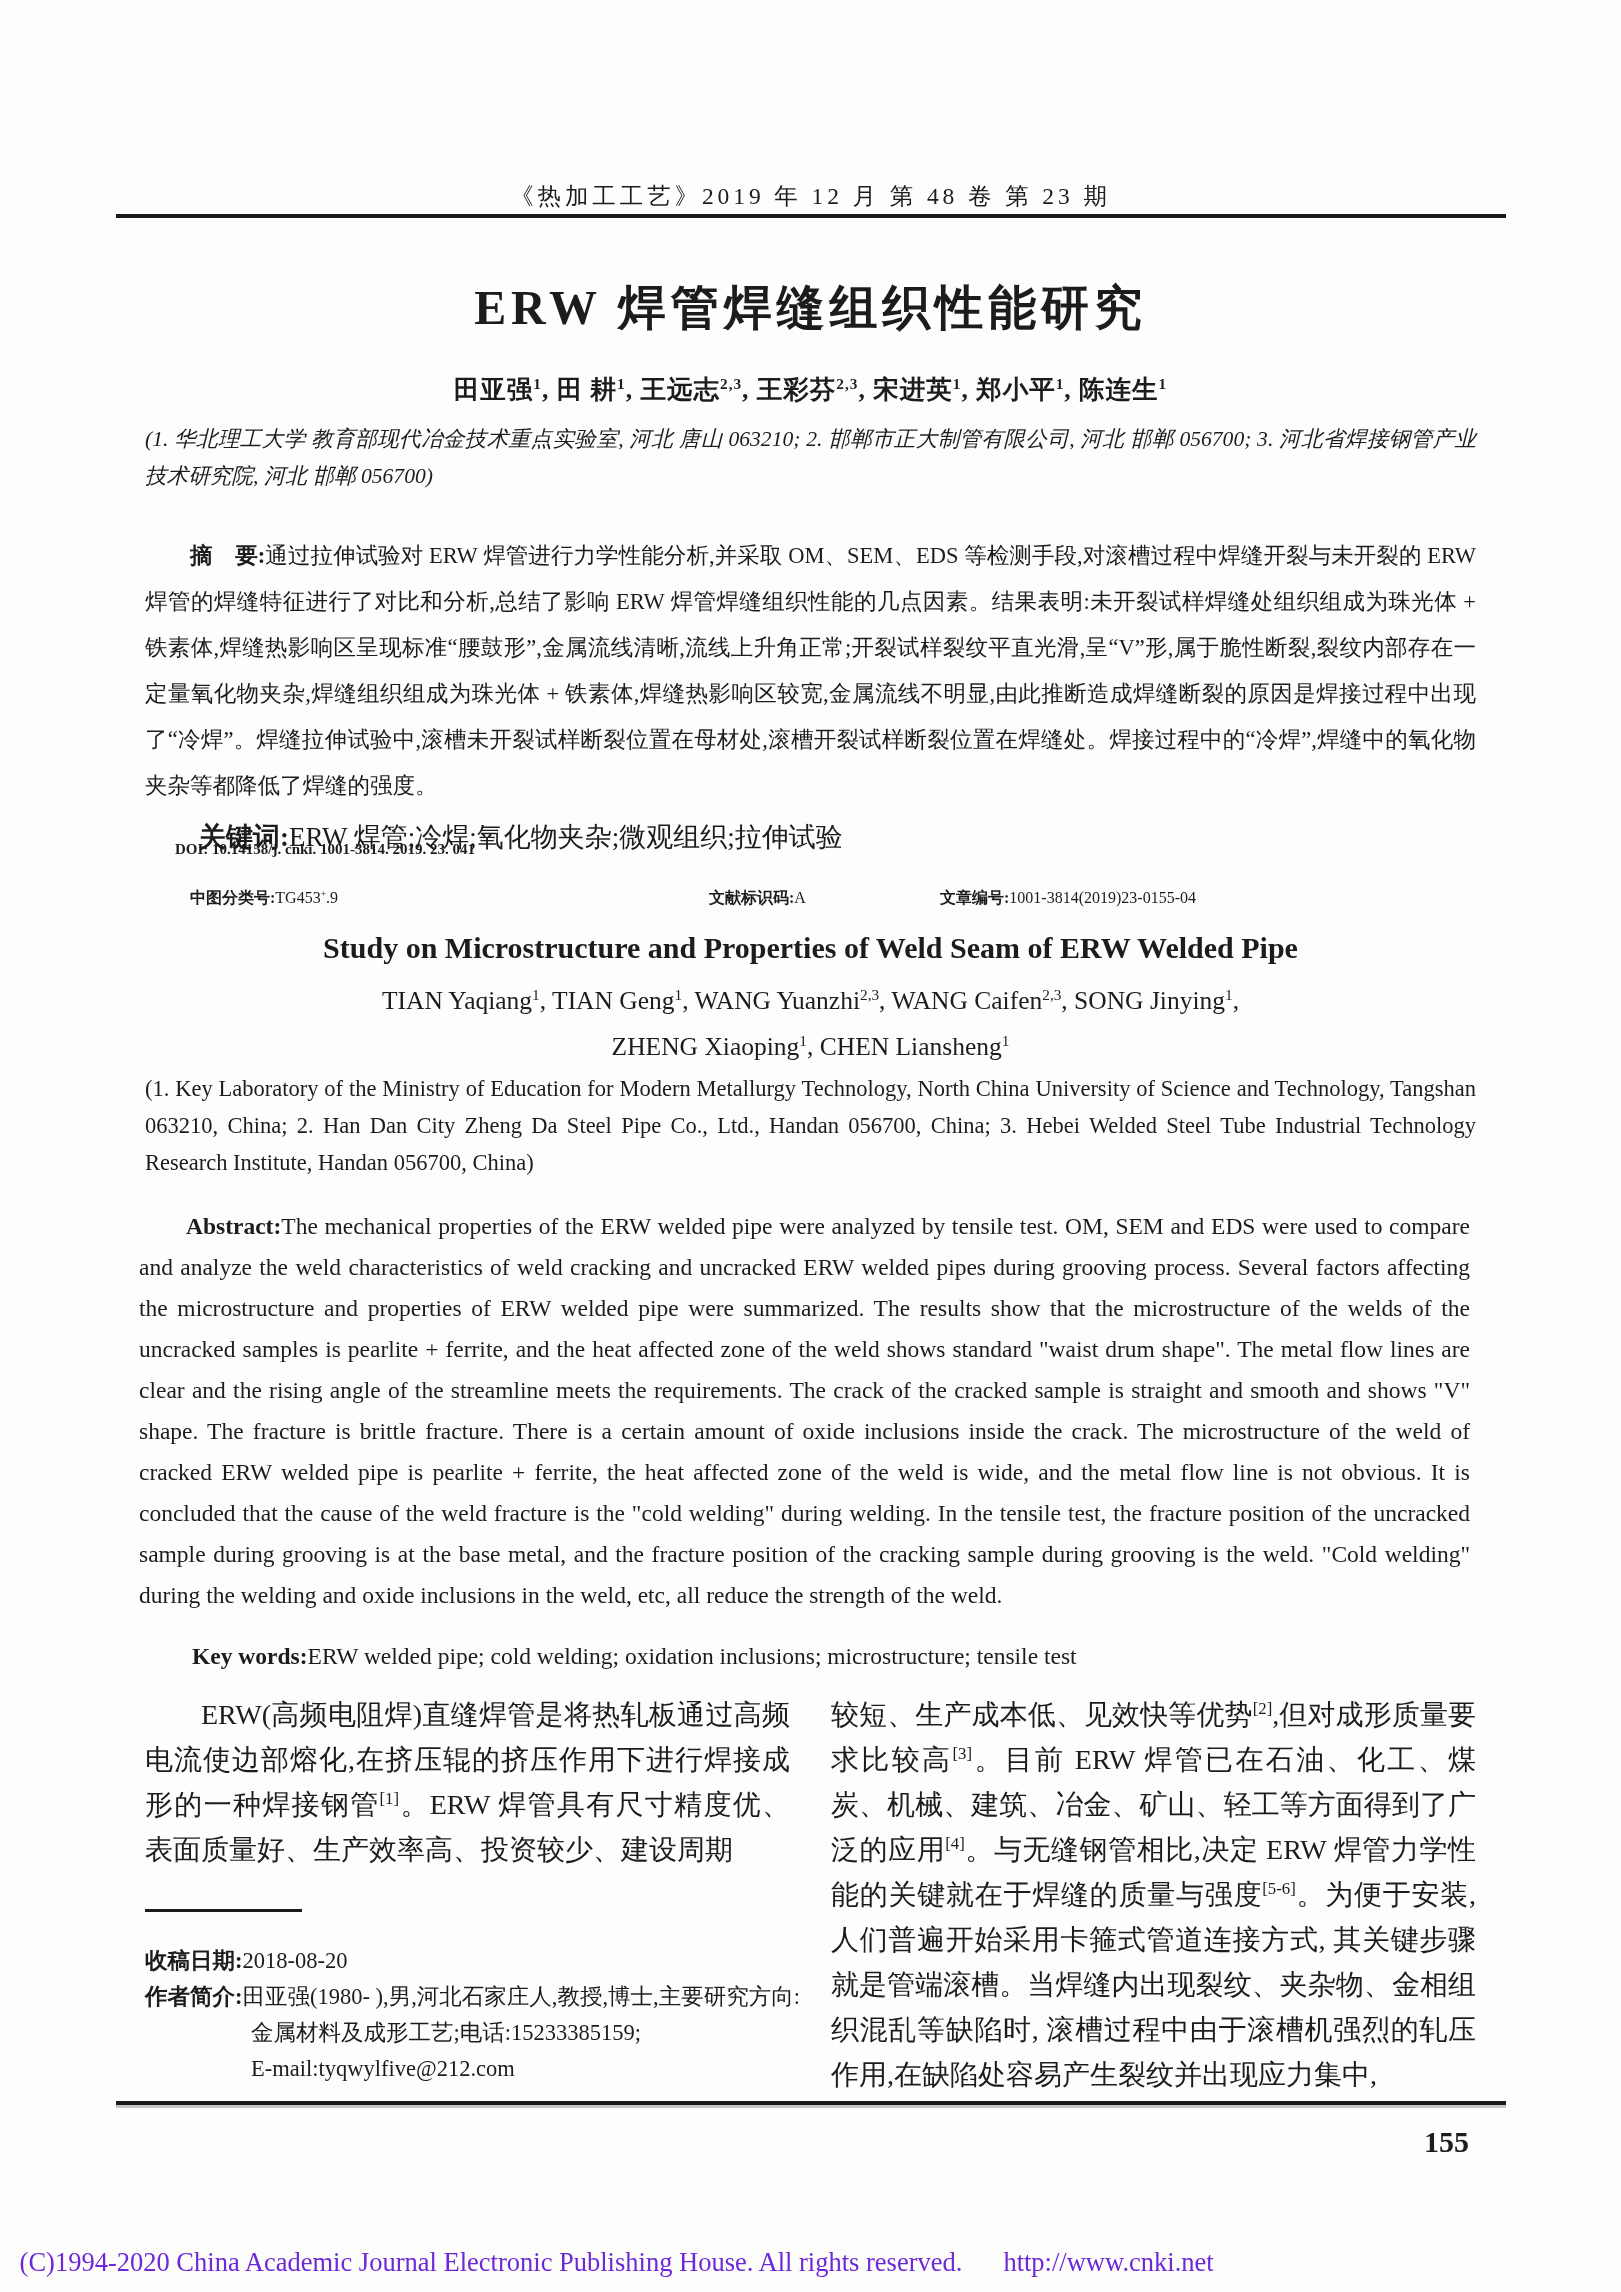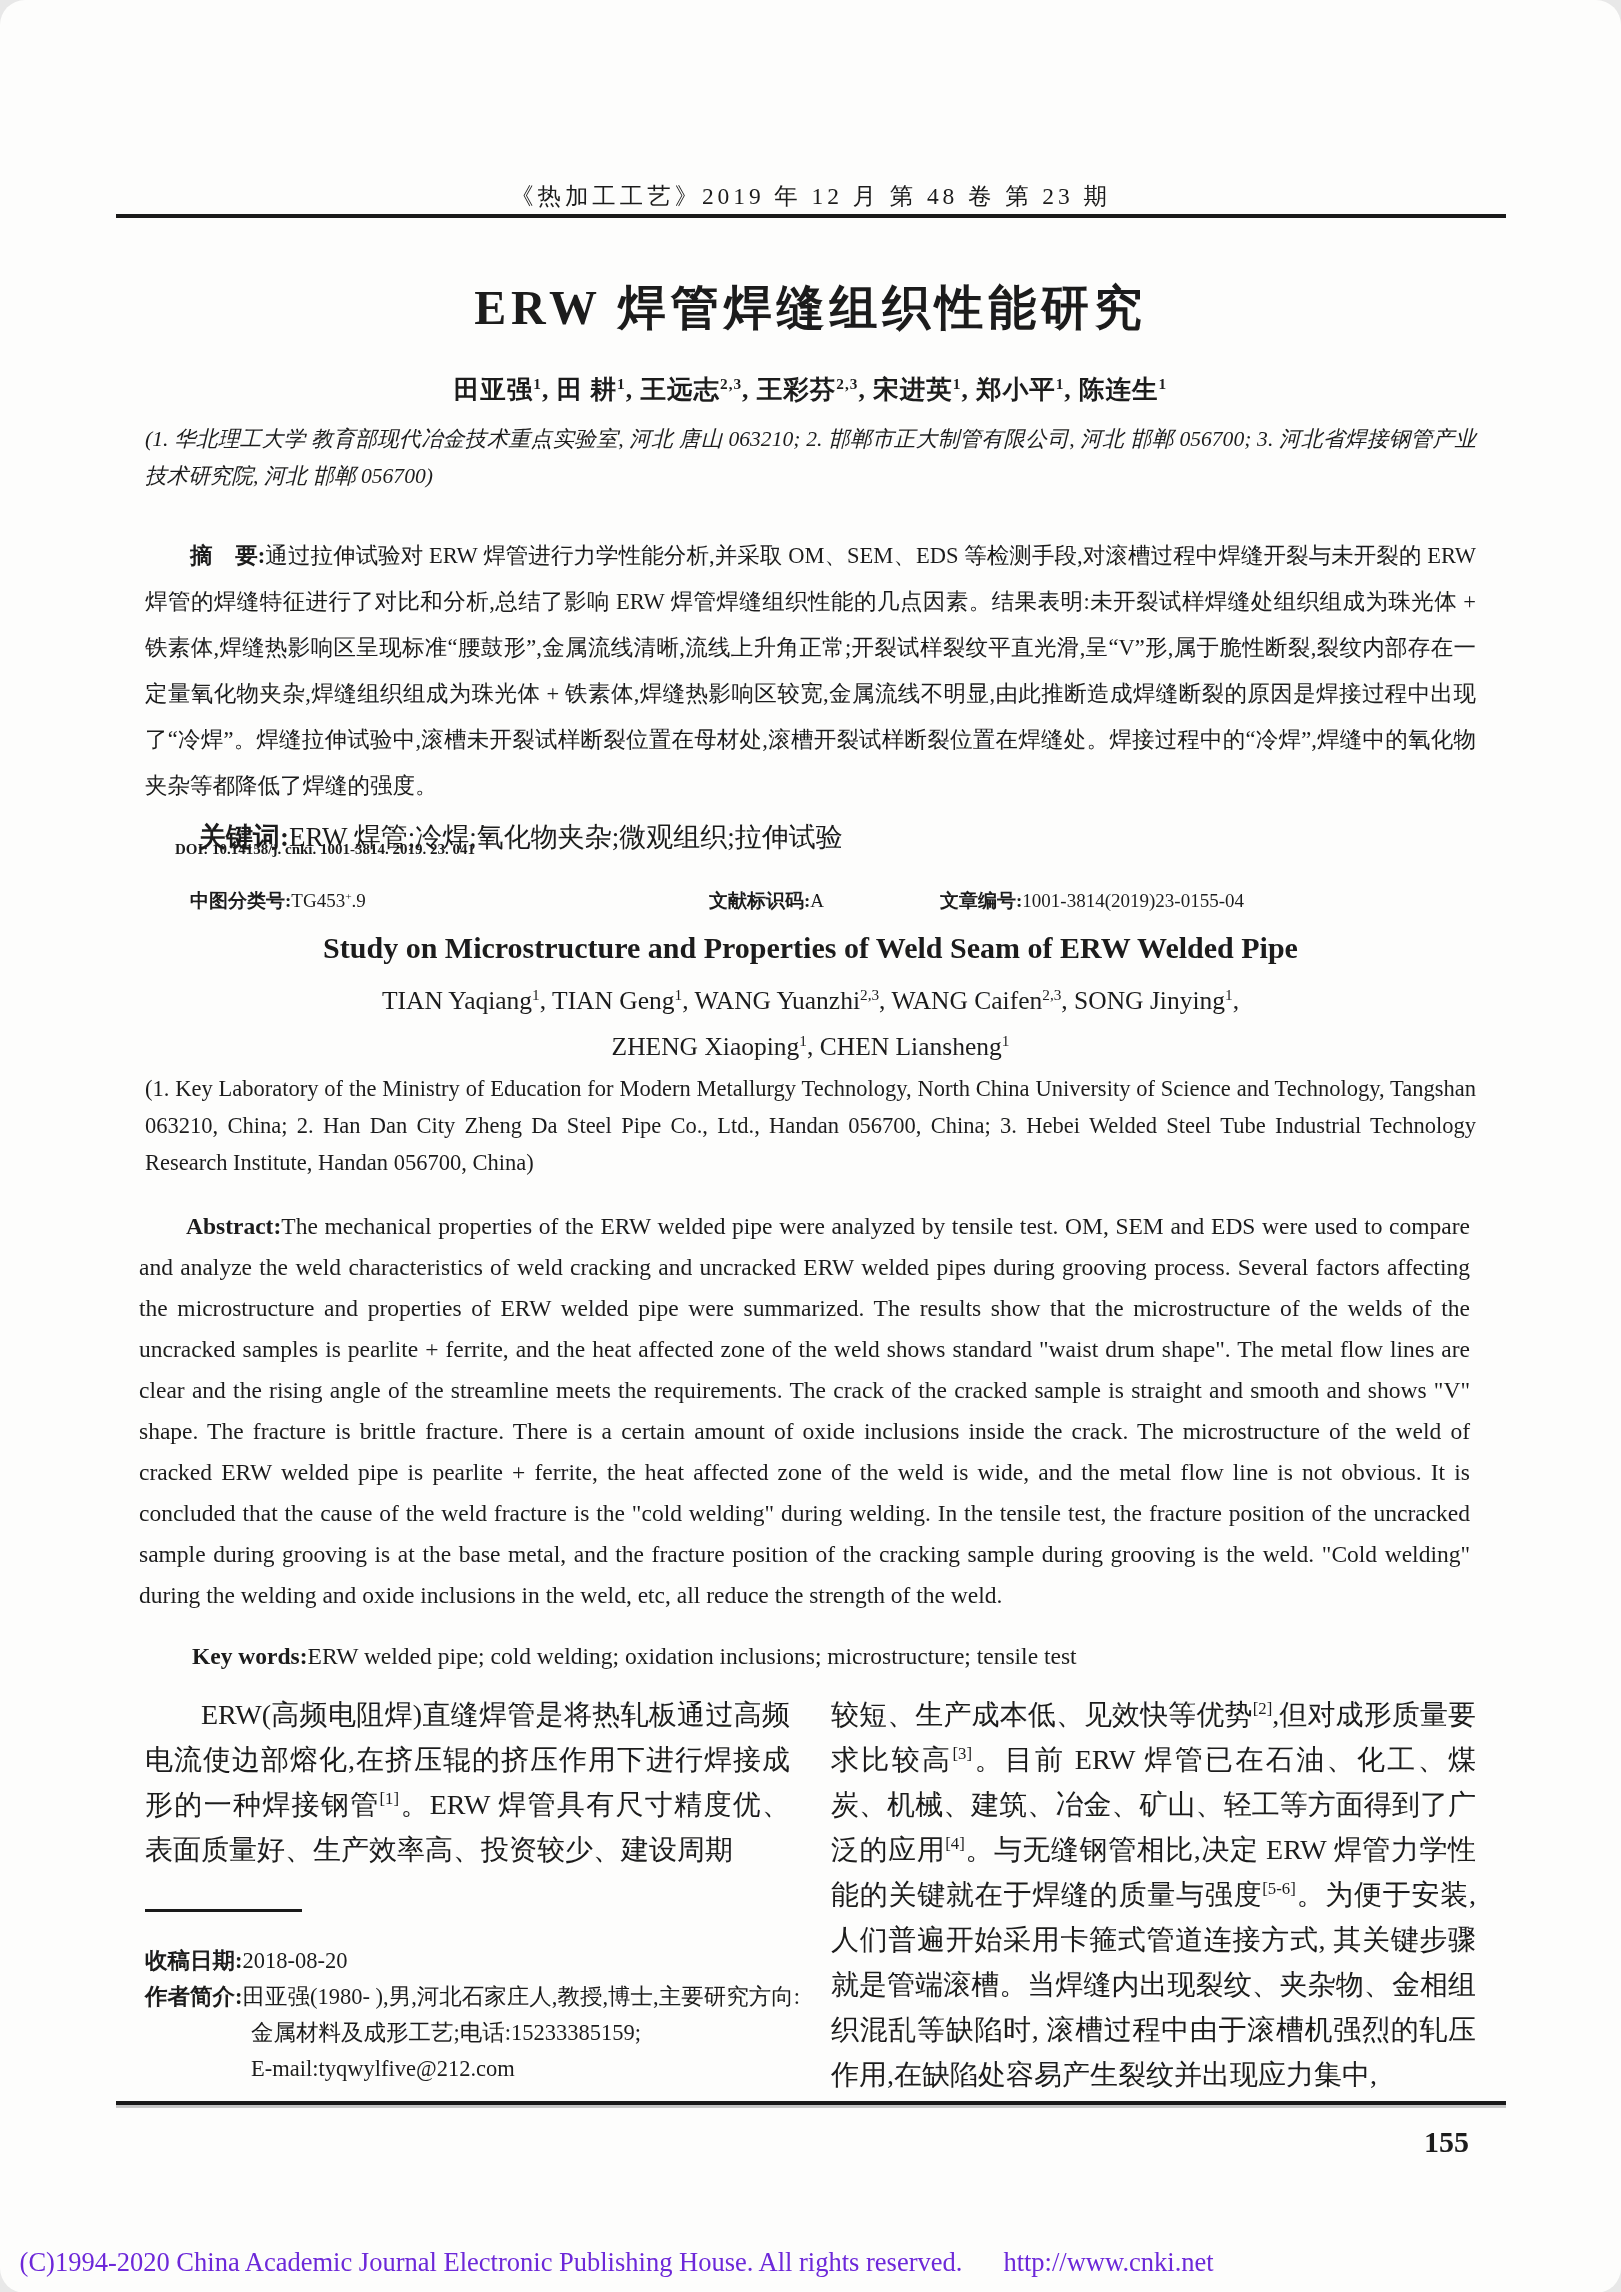--- a/index.html
+++ b/index.html
@@ -4,21 +4,20 @@
 <style>
   html,body{margin:0;padding:0;background:#e8e8e8;}
   .page{
     position:relative;
     width:1621px;height:2293px;
     margin:0 auto;
     background:#fdfdfc;
     font-family:"Liberation Serif","DejaVu Serif",serif;
     color:#1c1c1c;
     overflow:hidden;
-    border-radius:25px;
   }
   sup{font-size:0.60em;vertical-align:super;line-height:0;}
   .just{text-align:justify;}
   b{font-weight:bold;}
 
   .journal-head{position:absolute;top:180px;left:0;width:100%;text-align:center;
     font-size:23.5px;letter-spacing:3.9px;}
   .head-rule{position:absolute;top:214px;left:116px;width:1390px;height:3.9px;background:#1a1a1a;}
 
   .title-cn{position:absolute;top:276px;left:0;width:100%;text-align:center;
@@ -27,21 +26,21 @@
     font-size:25.5px;font-weight:bold;letter-spacing:1px;}
   .affil-cn{position:absolute;top:421px;left:145px;width:1331px;
     font-size:21.6px;line-height:37px;font-style:italic;}
 
   .abstract-cn{position:absolute;top:510px;left:145px;width:1331px;
     font-size:22.5px;line-height:46px;text-indent:2em;}
   .keywords-cn{position:absolute;top:792px;left:145px;width:1331px;
     font-size:27px;text-indent:2em;}
   .doi-line{position:absolute;top:841px;left:145px;width:1331px;
     font-size:15px;font-weight:bold;text-indent:2em;}
-  .clc-line{position:absolute;top:888px;left:145px;width:1331px;font-size:19px;white-space:nowrap;}
+  .clc-line{position:absolute;top:888px;left:145px;width:1331px;font-size:16px;white-space:nowrap;}
   .clc-seg1{display:inline-block;margin-left:45px;width:519px;}
   .clc-seg2{display:inline-block;width:231px;}
   .clc-seg3{display:inline-block;}
 
   .title-en{position:absolute;top:931px;left:0;width:100%;text-align:center;
     font-size:30px;font-weight:bold;margin:0;}
   .authors-en{position:absolute;top:978px;left:0;width:100%;text-align:center;
     font-size:25.5px;line-height:46px;}
   .affil-en{position:absolute;top:1070px;left:145px;width:1331px;
     font-size:22.5px;line-height:37px;}

